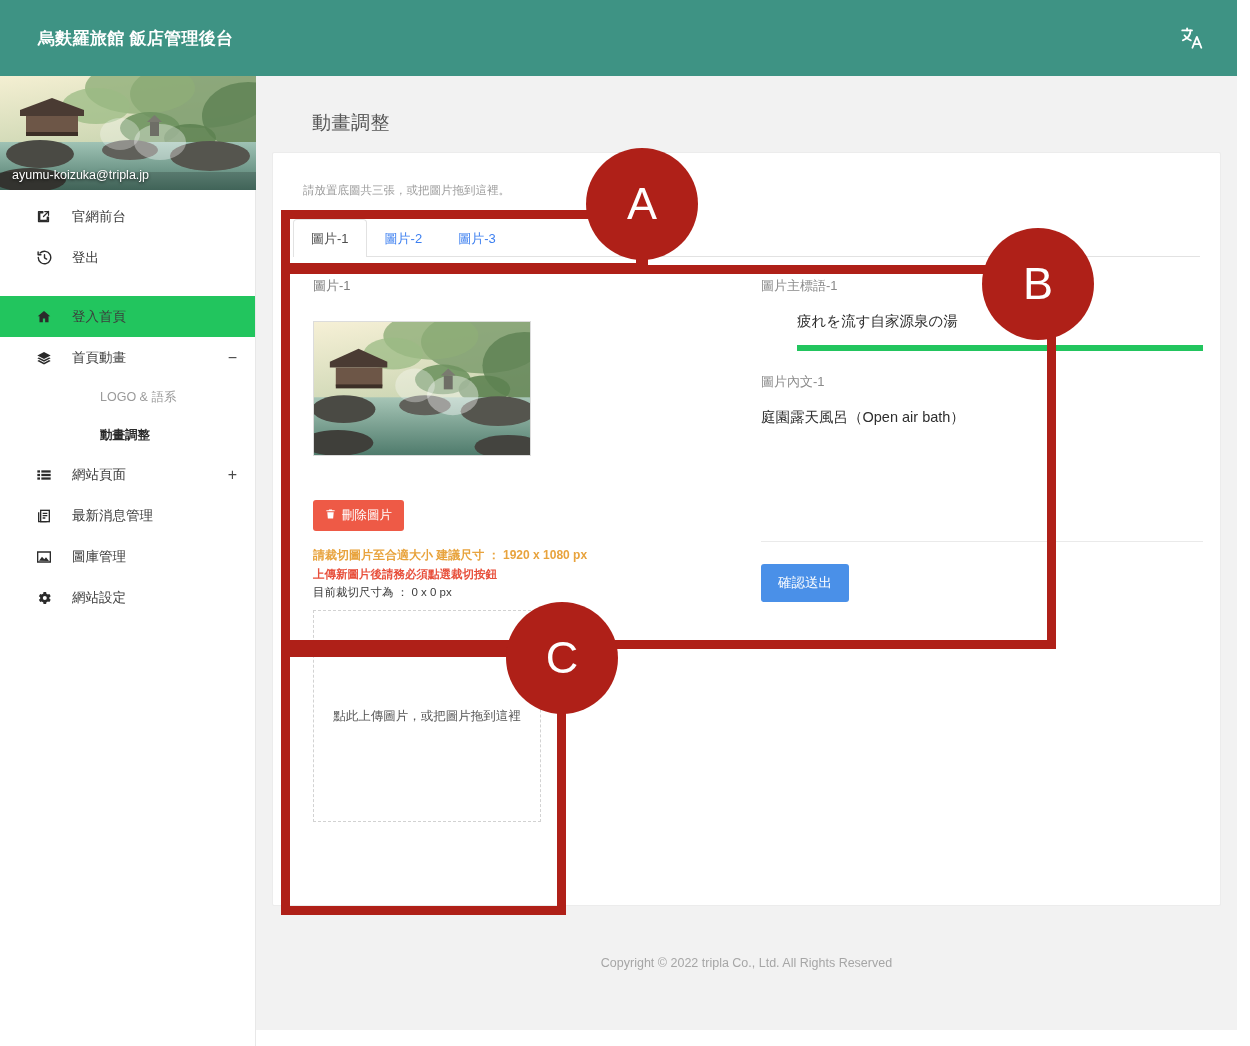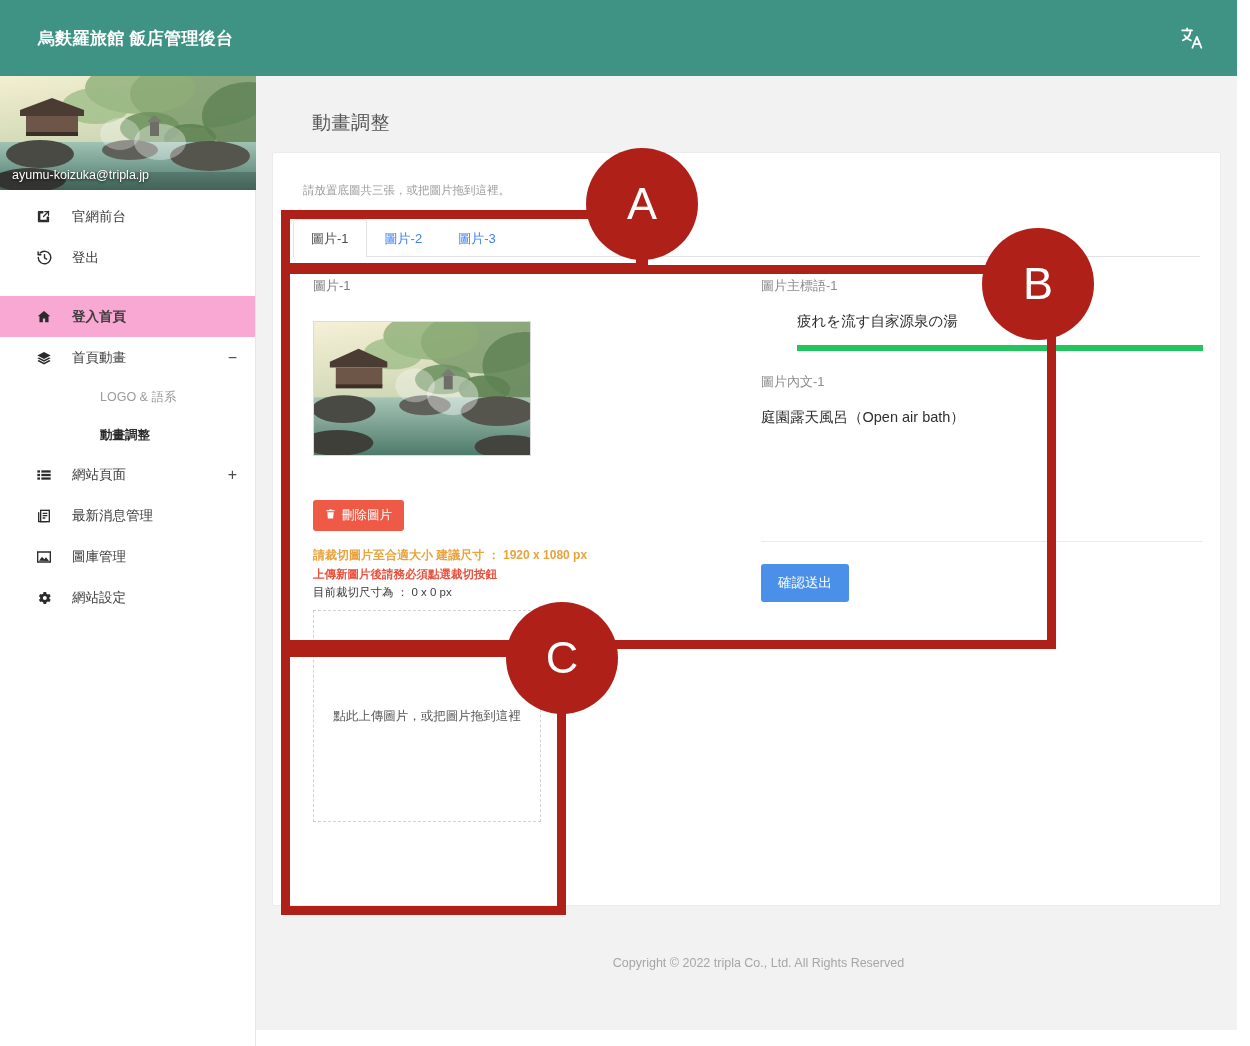--- a/index.html
+++ b/index.html
@@ -53,21 +53,21 @@
     display: flex; align-items: center; height: 41px;
     padding: 0 18px 0 36px; cursor: pointer; position: relative;
     font-size: 13.5px; color: #3c3c3c;
   }
   .nav-item .ic {
     width: 22px; min-width: 22px; display: flex; align-items: center; justify-content: flex-start;
     color: #2b2b2b;
   }
   .nav-item .lbl { margin-left: 14px; flex: 1; }
   .nav-item .suffix { color:#4a4a4a; font-size: 16px; line-height: 1; }
-  .nav-item.active { background: #f9a8d4; font-weight: bold; }
+  .nav-item.active { background: #22c55e; font-weight: normal; }
   .nav-gap { height: 18px; }
   .nav-sub {
     display: flex; align-items: center; height: 38px;
     padding-left: 100px; font-size: 12.5px; cursor: pointer;
   }
   .nav-sub.muted { color: #9a9a9a; }
   .nav-sub.current { color: #2b2b2b; font-weight: bold; }
 
   
   .main {
@@ -135,21 +135,21 @@
 
   
   .dropzone-wrap { padding: 0 0 0 40px; margin-top: 8px; }
   .dropzone {
     width: 228px; height: 212px; border: 1px dashed #d2d2d2;
     display: flex; align-items: center; justify-content: center;
     font-size: 12.5px; color: #555; cursor: pointer; text-align:center;
   }
 
   .footer {
-    position: absolute; left: 12px; top: 880px; width: 981px;
+    position: absolute; left: 0; top: 880px; width: 981px;
     text-align: center; font-size: 12.5px; color: #a6a6a6;
   }
 
   
   .anno { position: absolute; pointer-events: none; }
   .anno-box { border: 9px solid #AF2018; }
   .anno-stem { background: #AF2018; }
   .anno-circle {
     border-radius: 50%; background: #AF2018; color: #ffffff;
     display: flex; align-items: center; justify-content: center;

